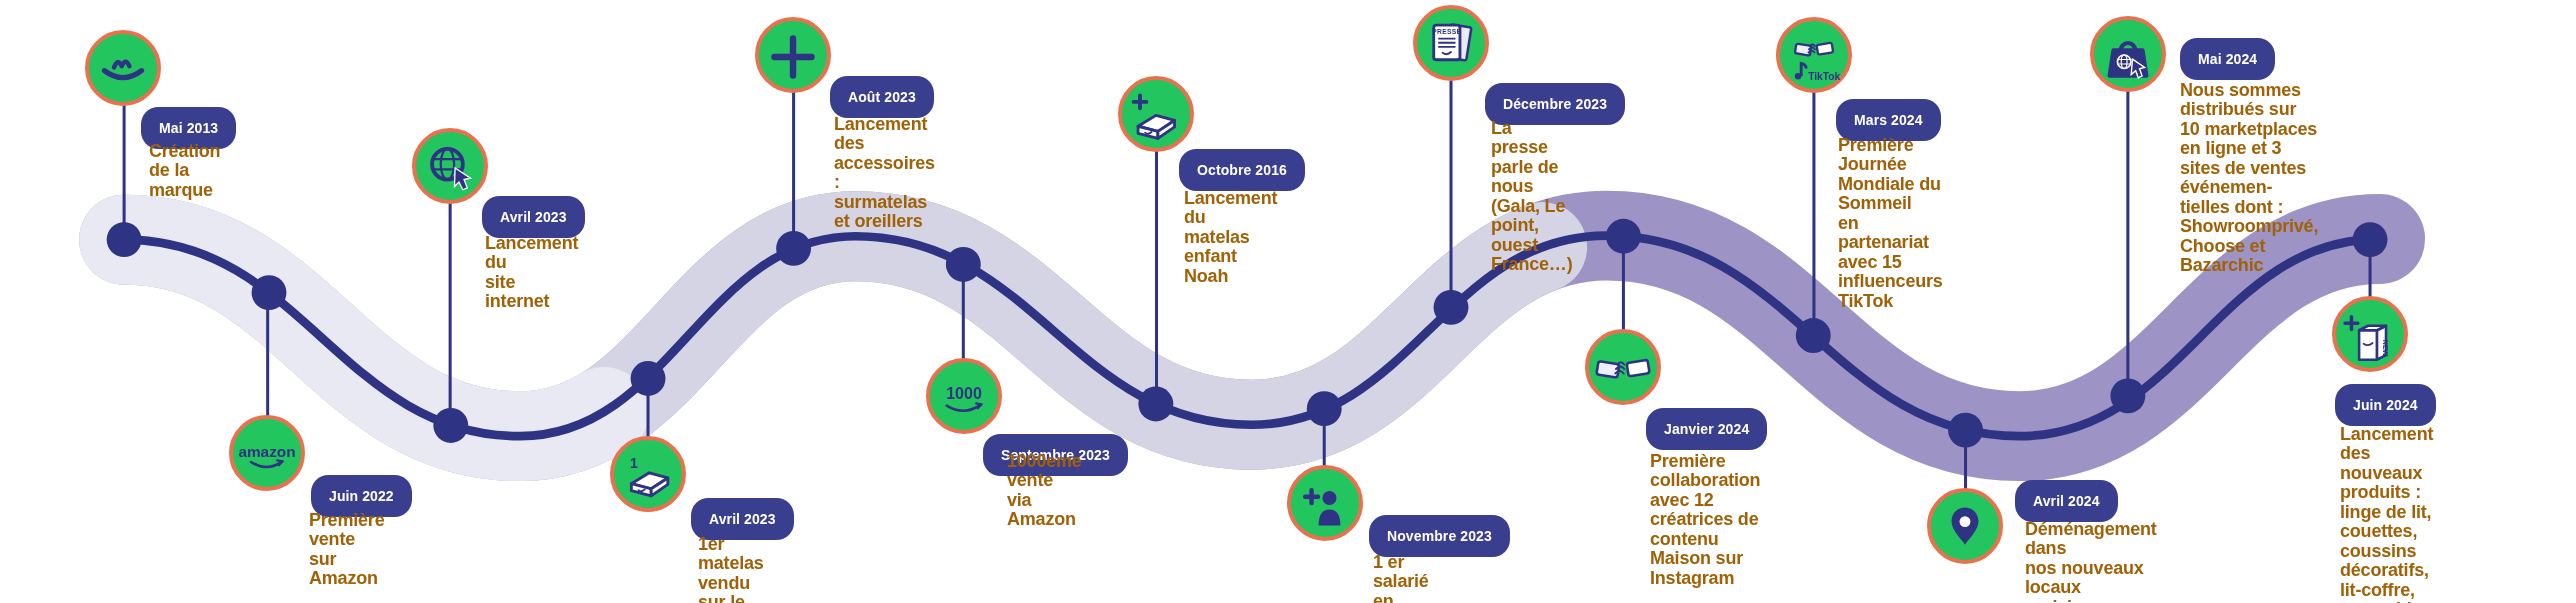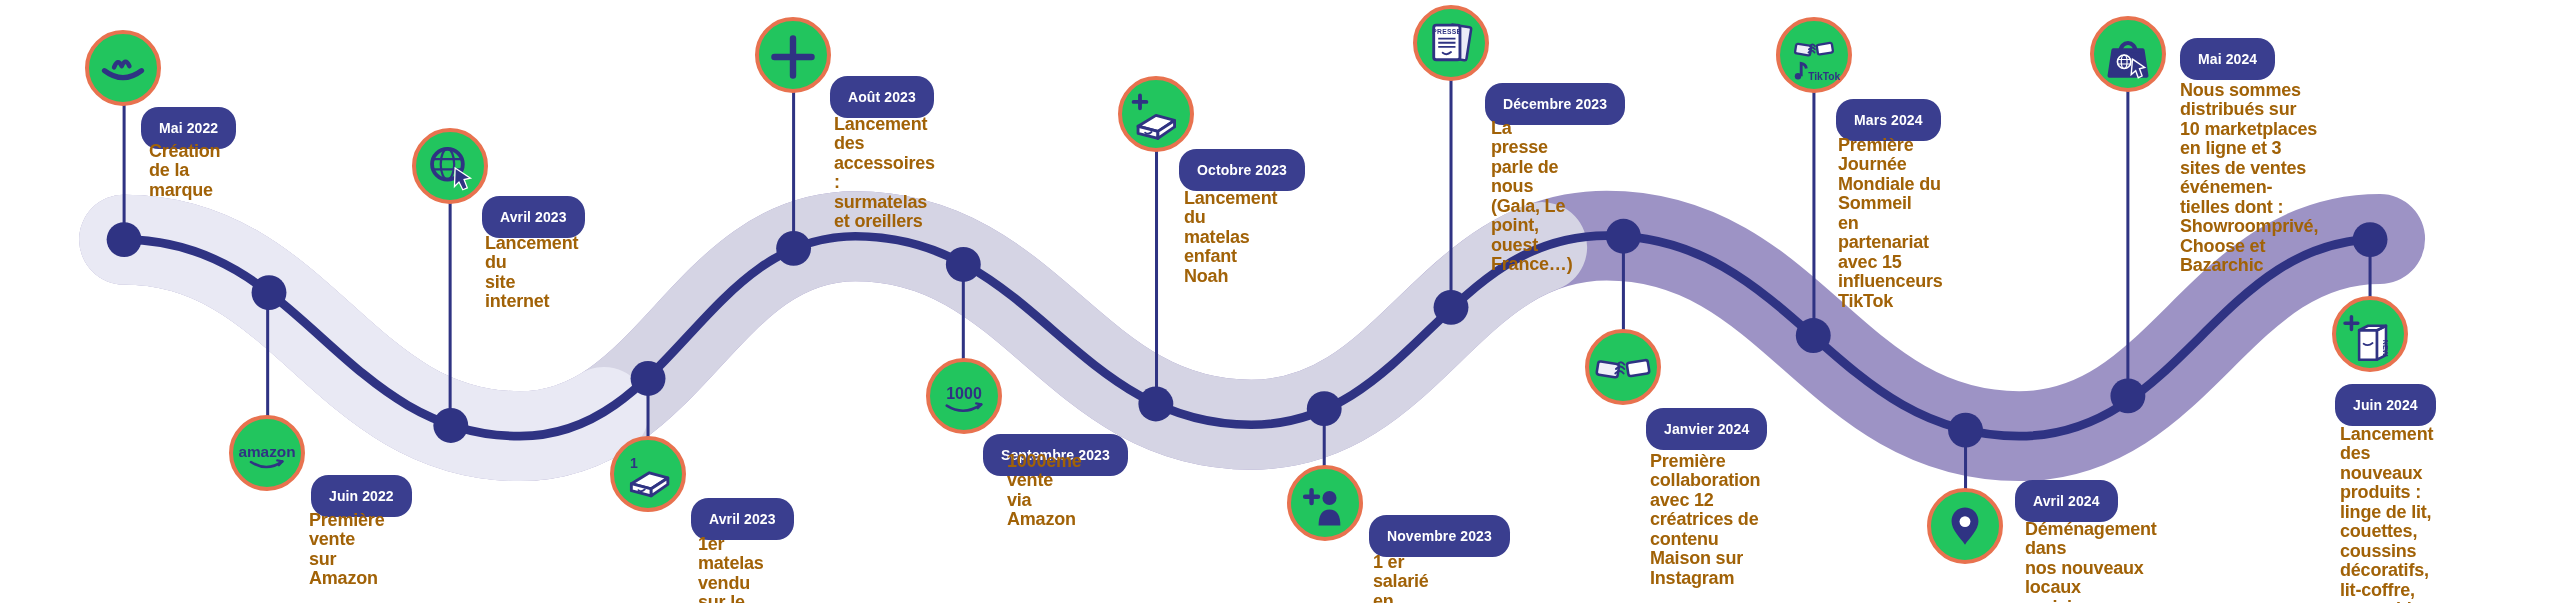--- a/index.html
+++ b/index.html
@@ -55,21 +55,21 @@
     </g>
   </svg>
 
   <div class="milestone">
     <div class="icon" style="left:85px;top:29.5px;">
       <svg width="64" height="64" viewBox="0 0 100 100">
         <path d="M21 51 Q50 73 79 51" fill="none" stroke="#2F3383" stroke-width="8" stroke-linecap="round"></path>
         <path d="M36 46 Q42 31 48 44 M48 44 Q54 30 60 44" fill="none" stroke="#2F3383" stroke-width="7" stroke-linecap="round"></path>
       </svg>
     </div>
-    <div class="badge" style="left:141px;top:107px;">Mai 2022</div>
+    <div class="badge" style="left:141px;top:107px;">Mai 2013</div>
     <div class="desc" style="left:149px;top:142px;">Création
 de la marque</div>
   </div>
 
   <div class="milestone">
     <div class="icon" style="left:229px;top:415px;">
       <svg width="64" height="64" viewBox="0 0 100 100">
         <text x="50" y="53" text-anchor="middle" font-size="24" font-weight="bold" fill="#2F3383">amazon</text>
         <path d="M25 61 Q50 77 74 60" fill="none" stroke="#2F3383" stroke-width="4" stroke-linecap="round"></path>
         <path d="M74 60 L66 58.5 M74 60 L68.5 66" fill="none" stroke="#2F3383" stroke-width="3.5" stroke-linecap="round"></path>
@@ -141,21 +141,21 @@
       <svg width="64" height="64" viewBox="0 0 100 100">
         <path d="M25 18 V38 M15 28 H35" fill="none" stroke="#2F3383" stroke-width="6" stroke-linecap="round"></path>
         <g fill="#fff" stroke="#2F3383" stroke-width="4.5" stroke-linejoin="round">
           <polygon points="22,66 50,49 79,57 53,74"></polygon>
           <polygon points="22,66 53,74 53,85 22,77"></polygon>
           <polygon points="53,74 79,57 79,67 53,85"></polygon>
         </g>
         <path d="M33 76 Q38 80 43 75" fill="none" stroke="#2F3383" stroke-width="2.8" stroke-linecap="round"></path>
       </svg>
     </div>
-    <div class="badge" style="left:1179px;top:149px;">Octobre 2023</div>
+    <div class="badge" style="left:1179px;top:149px;">Octobre 2016</div>
     <div class="desc" style="left:1184px;top:189px;">Lancement du
 matelas enfant
 Noah</div>
   </div>
 
   <div class="milestone">
     <div class="icon" style="left:1287px;top:465px;">
       <svg width="64" height="64" viewBox="0 0 100 100">
         <path d="M29 27 V47 M19 37 H39" fill="none" stroke="#2F3383" stroke-width="7" stroke-linecap="round"></path>
         <circle cx="57" cy="39" r="11" fill="#2F3383"></circle>

